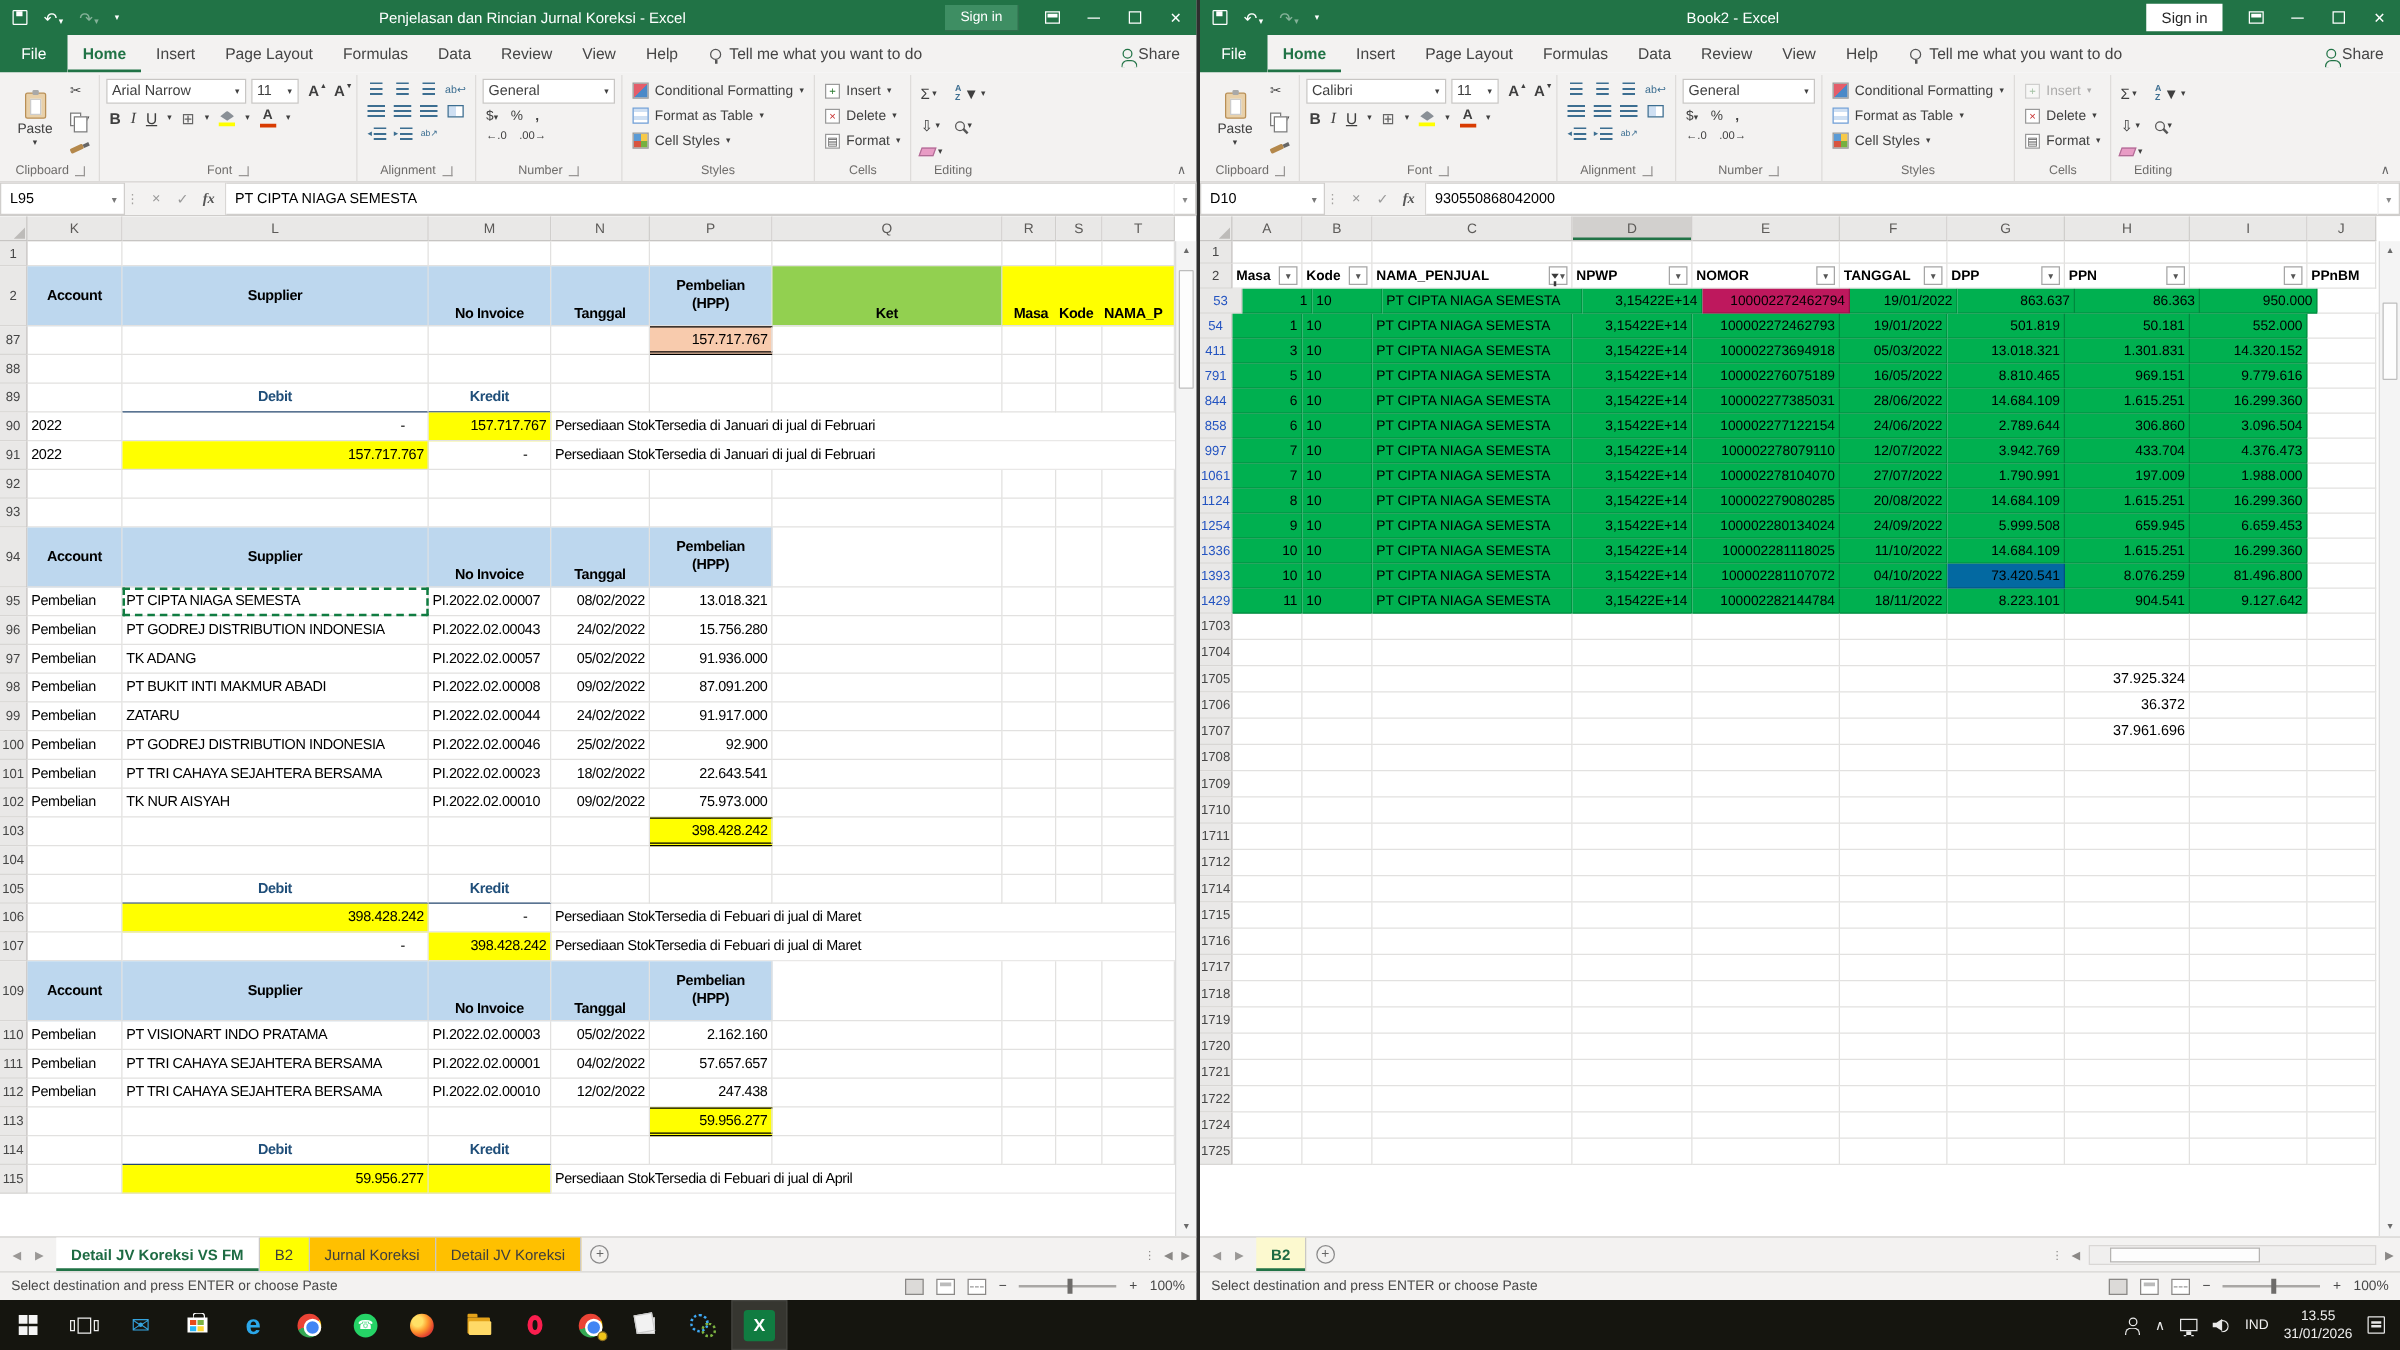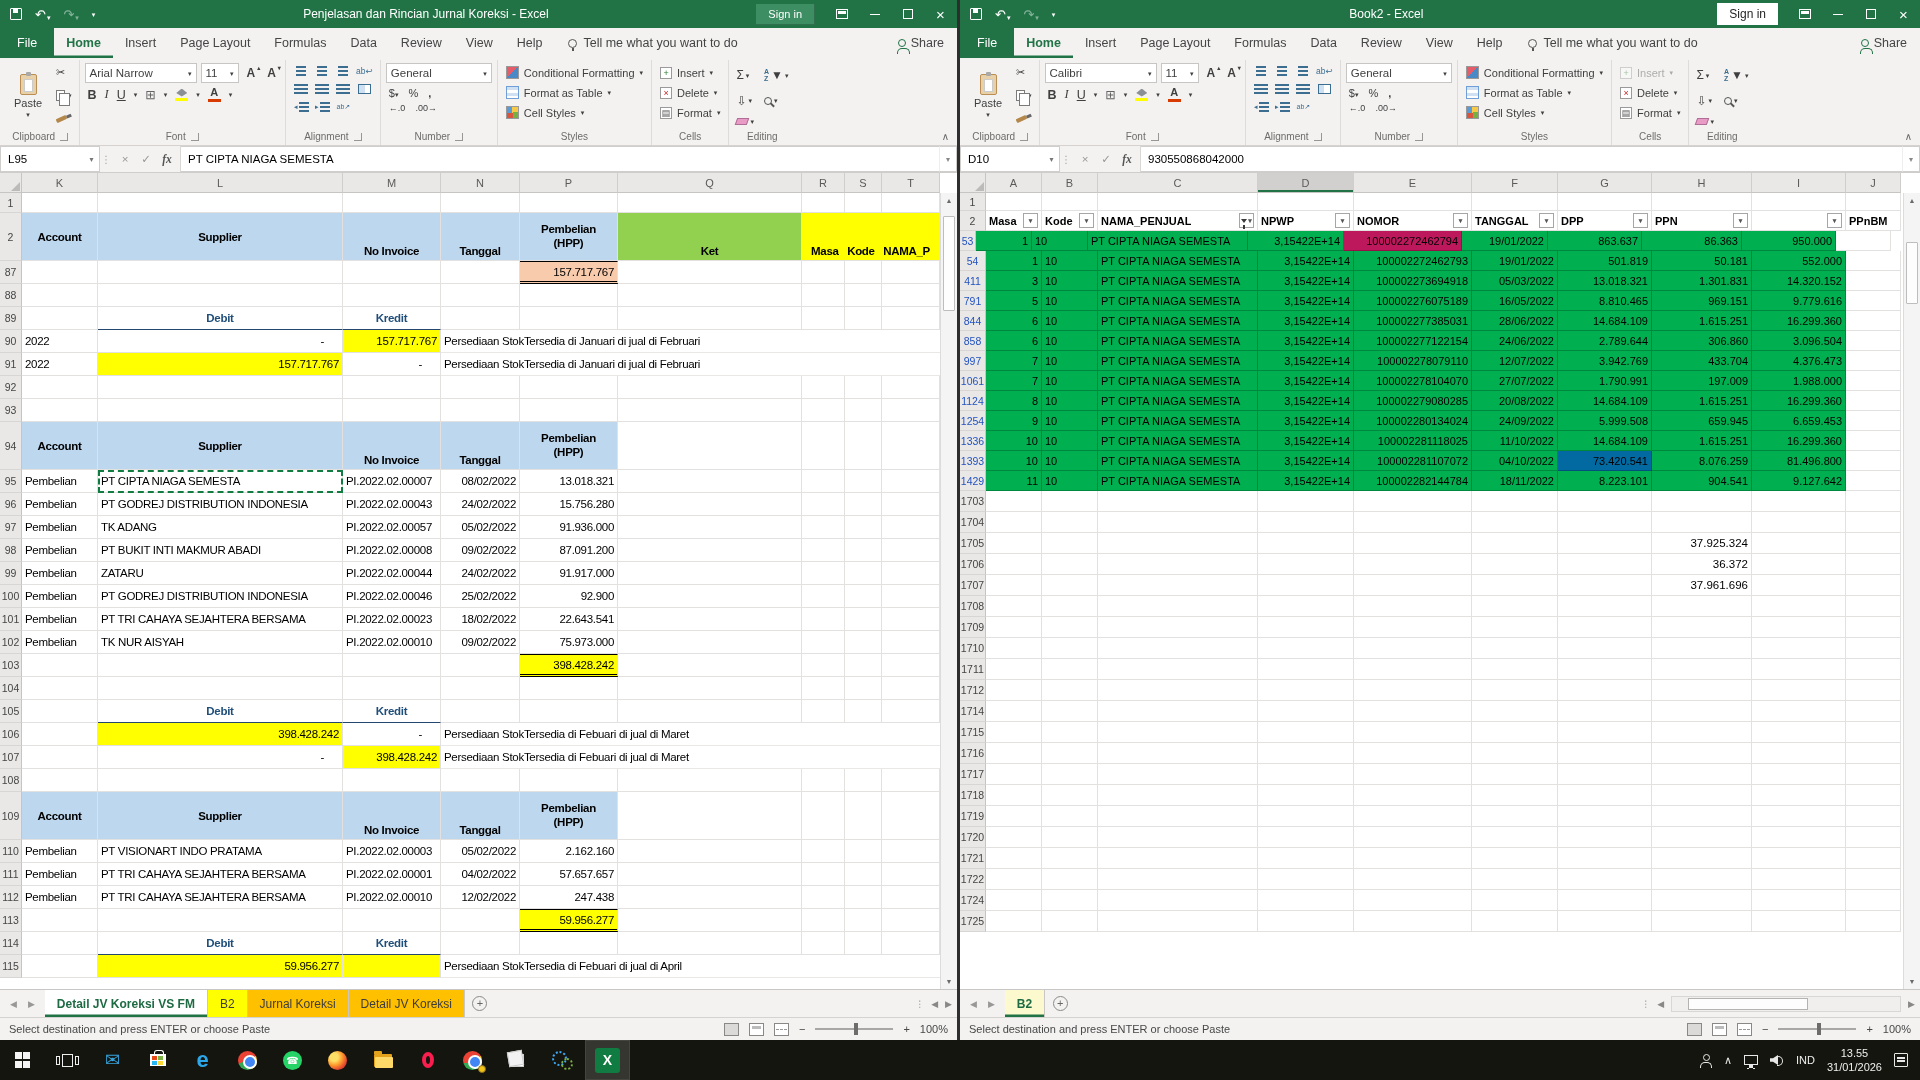--- a/index.html
+++ b/index.html
@@ -690,32 +690,20 @@
             <div class="cell num dash" style="width:98px;">-</div>
             <div class="cell note" style="width:499px">Persediaan StokTersedia di Febuari di jual di Maret</div>
           </div>
           <div class="grow" style="height:23px">
             <div class="gut" style="width:22px">107</div>
             <div class="cell " style="width:76px;"></div>
             <div class="cell num dash" style="width:245px;">-</div>
             <div class="cell num" style="width:98px;background:#FFFF00">398.428.242</div>
             <div class="cell note" style="width:499px">Persediaan StokTersedia di Febuari di jual di Maret</div>
           </div>
-          <div class="grow" style="height:23px">
-            <div class="gut" style="width:22px">108</div>
-            <div class="cell " style="width:76px;"></div>
-            <div class="cell " style="width:245px;"></div>
-            <div class="cell " style="width:98px;"></div>
-            <div class="cell " style="width:79px;"></div>
-            <div class="cell " style="width:98px;"></div>
-            <div class="cell " style="width:184px;"></div>
-            <div class="cell " style="width:43px;"></div>
-            <div class="cell " style="width:37px;"></div>
-            <div class="cell " style="width:58px;"></div>
-          </div>
           <div class="grow" style="height:48px">
             <div class="gut" style="width:22px">109</div>
             <div class="cell hdc" style="width:76px;background:#BDD7EE">Account</div>
             <div class="cell hdc" style="width:245px;background:#BDD7EE">Supplier</div>
             <div class="cell hdc vbot" style="width:98px;background:#BDD7EE">No Invoice</div>
             <div class="cell hdc vbot" style="width:79px;background:#BDD7EE">Tanggal</div>
             <div class="cell hpp" style="width:98px;background:#BDD7EE">
               <span>Pembelian</span>
               <span>(HPP)</span>
             </div>
@@ -1110,21 +1098,21 @@
               <span style="overflow:hidden">PPN</span>
               <span class="fbtn">▾</span>
             </div>
             <div class="cell fh" style="width:94px">
               <span style="overflow:hidden"></span>
               <span class="fbtn">▾</span>
             </div>
             <div class="cell fh" style="width:55px;">PPnBM</div>
           </div>
           <div class="grow" style="height:20px">
-            <div class="gut blu" style="width:16px">53</div>
+            <div class="gut blu" style="width:34px">53</div>
             <div class="cell grn num" style="width:56px;background:#00B050">1</div>
             <div class="cell grn " style="width:56px;background:#00B050">10</div>
             <div class="cell grn " style="width:160px;background:#00B050">PT CIPTA NIAGA SEMESTA</div>
             <div class="cell grn num" style="width:96px;background:#00B050">3,15422E+14</div>
             <div class="cell grn num" style="width:118px;background:#be185d">100002272462794</div>
             <div class="cell grn num" style="width:86px;background:#00B050">19/01/2022</div>
             <div class="cell grn num" style="width:94px;background:#00B050">863.637</div>
             <div class="cell grn num" style="width:100px;background:#00B050">86.363</div>
             <div class="cell grn num" style="width:94px;background:#00B050">950.000</div>
             <div class="cell " style="width:55px;"></div>

